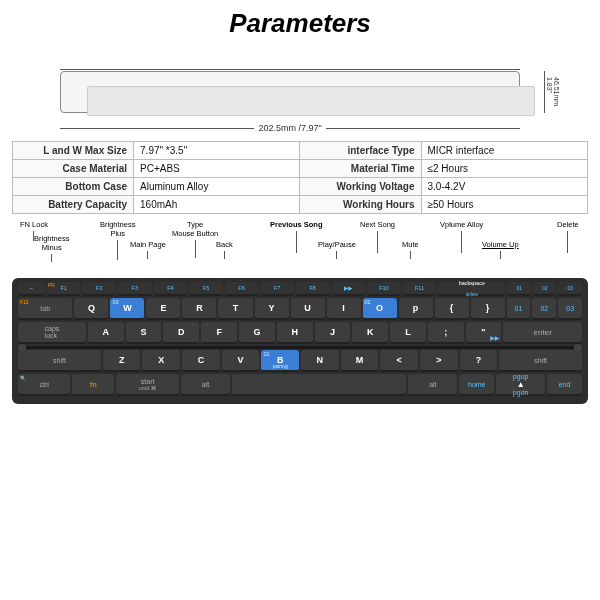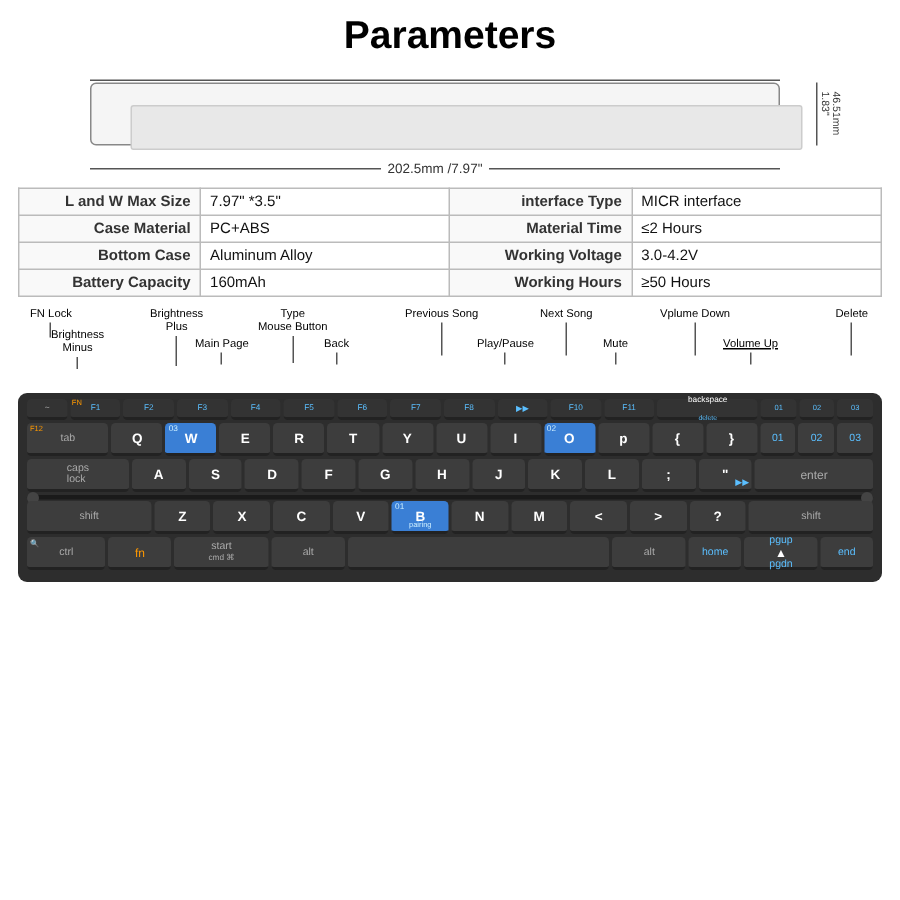--- a/index.html
+++ b/index.html
@@ -16,21 +16,22 @@
       width: 600px;
       height: 600px;
       padding: 8px 12px;
     }
 
     
     .title {
       text-align: center;
       font-size: 26px;
       font-weight: 900;
-      margin-bottom: 8px;
+      margin-bottom: 24px;
+      font-style: italic;
     }
 
     
     .device-diagram {
       position: relative;
       margin: 0 auto 8px auto;
       width: 520px;
       height: 70px;
     }
     .device-top {
@@ -236,42 +237,42 @@
       <div style="position:absolute;left:118px;top:20px;text-align:center;">
         <div>Main Page</div>
         <div style="width:1px;height:8px;background:#555;margin:2px auto 0;"></div>
       </div>
 
       <div style="position:absolute;left:204px;top:20px;text-align:center;">
         <div>Back</div>
         <div style="width:1px;height:8px;background:#555;margin:2px auto 0;"></div>
       </div>
 
-      <div style="position:absolute;left:258px;top:0;text-align:right;">
+      <div style="position:absolute;left:258px;top:0;text-align:right;font-weight:bold;">
         <div>Previous Song</div>
         <div style="width:1px;height:22px;background:#555;margin:2px auto 0;"></div>
       </div>
 
       <div style="position:absolute;left:306px;top:20px;text-align:center;">
         <div>Play/Pause</div>
         <div style="width:1px;height:8px;background:#555;margin:2px auto 0;"></div>
       </div>
 
       <div style="position:absolute;left:348px;top:0;text-align:center;">
         <div>Next Song</div>
         <div style="width:1px;height:22px;background:#555;margin:2px auto 0;"></div>
       </div>
 
       <div style="position:absolute;left:390px;top:20px;text-align:center;">
         <div>Mute</div>
         <div style="width:1px;height:8px;background:#555;margin:2px auto 0;"></div>
       </div>
 
       <div style="position:absolute;left:428px;top:0;text-align:center;">
-        <div>Vplume Down</div>
+        <div>Vplume Alloy</div>
         <div style="width:1px;height:22px;background:#555;margin:2px auto 0;"></div>
       </div>
 
       <div style="position:absolute;left:470px;top:20px;text-align:center;text-decoration:underline;">
         <div>Volume Up</div>
         <div style="width:1px;height:8px;background:#555;margin:2px auto 0;"></div>
       </div>
 
       <div style="position:absolute;left:545px;top:0;text-align:center;">
         <div>Delete</div>

